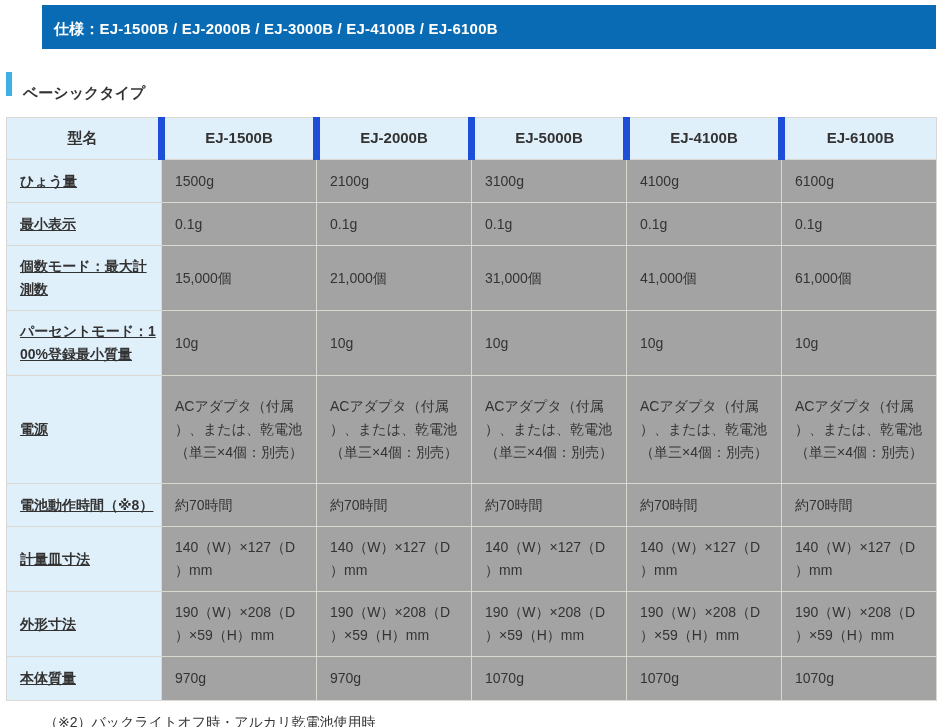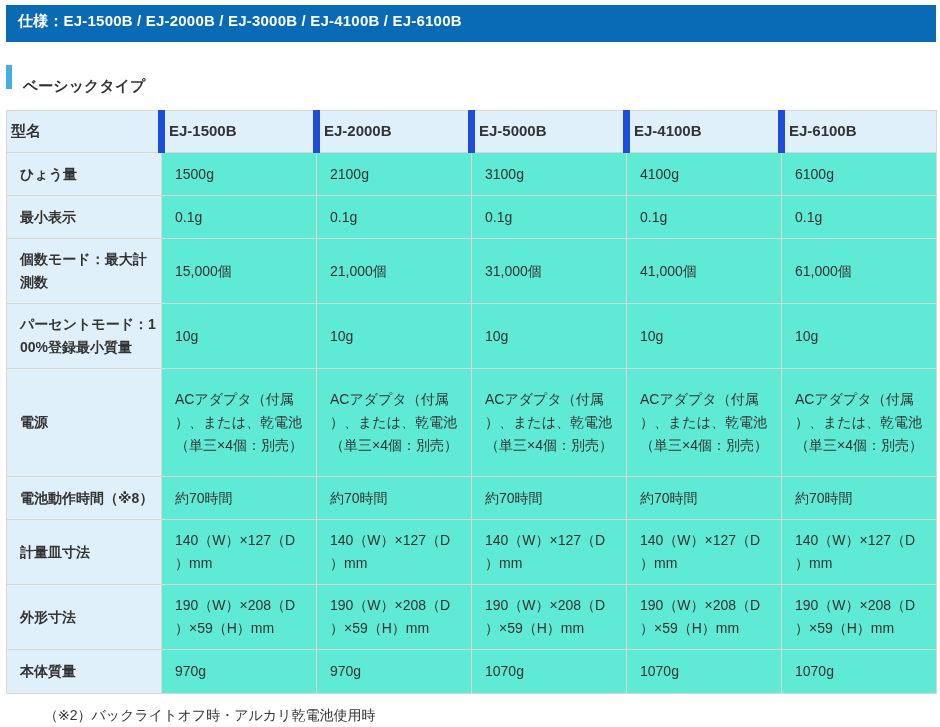--- a/index.html
+++ b/index.html
@@ -16,26 +16,27 @@
     width:940px;height:727px;
     font-family:"Liberation Sans","DejaVu Sans",sans-serif;
     color:var(--text);
     position:relative;
   }
   .page{padding:5px 4px 0 6px;}
 
   .banner{
     background:var(--banner-bg);
     color:var(--banner-fg);
-    height:37px;
+    height:44px;
     line-height:31px;
     font-size:15px;
     font-weight:bold;
-    padding:0 12px;
+    padding:8px 12px;
     letter-spacing:0.2px;
+    margin-left:36px;
   }
 
   .section-heading{
     margin-top:23px;
     display:flex;
     align-items:center;
     height:24px;
   }
   .accent-bar{
     width:6px;height:24px;
@@ -61,37 +62,38 @@
   table.spec col.c0{width:155px;}
   table.spec th,table.spec td{
     border:1px solid var(--border);
     vertical-align:middle;
     color:var(--text);
     line-height:1.62;
   }
   table.spec thead th{
     background:var(--header-bg);
     font-weight:bold;
-    text-align:left;
+    text-align:center;
     font-size:15px;
     height:42px;
     padding:2px 4px;
   }
   table.spec thead th + th{border-left:7px solid #1d4ed8;}
   table.spec tbody th.rowlabel{
     background:var(--header-bg);
     font-weight:bold;
     text-align:left;
     padding:6px 5px 6px 13px;
     font-size:14px;
     word-break:break-all;
     line-break:anywhere;
+    text-decoration:underline;
   }
   table.spec tbody td{
-    background:#5eead4;
+    background:#a3a3a3;
     text-align:left;
     padding:6px 9px 6px 13px;
     word-break:break-all;
     line-break:anywhere;
   }
   tr.h43{height:43px;}
   tr.h65{height:65px;padding-left:45px;}
   tr.h108{height:108px;}
   tr.h44{height:44px;}
 

